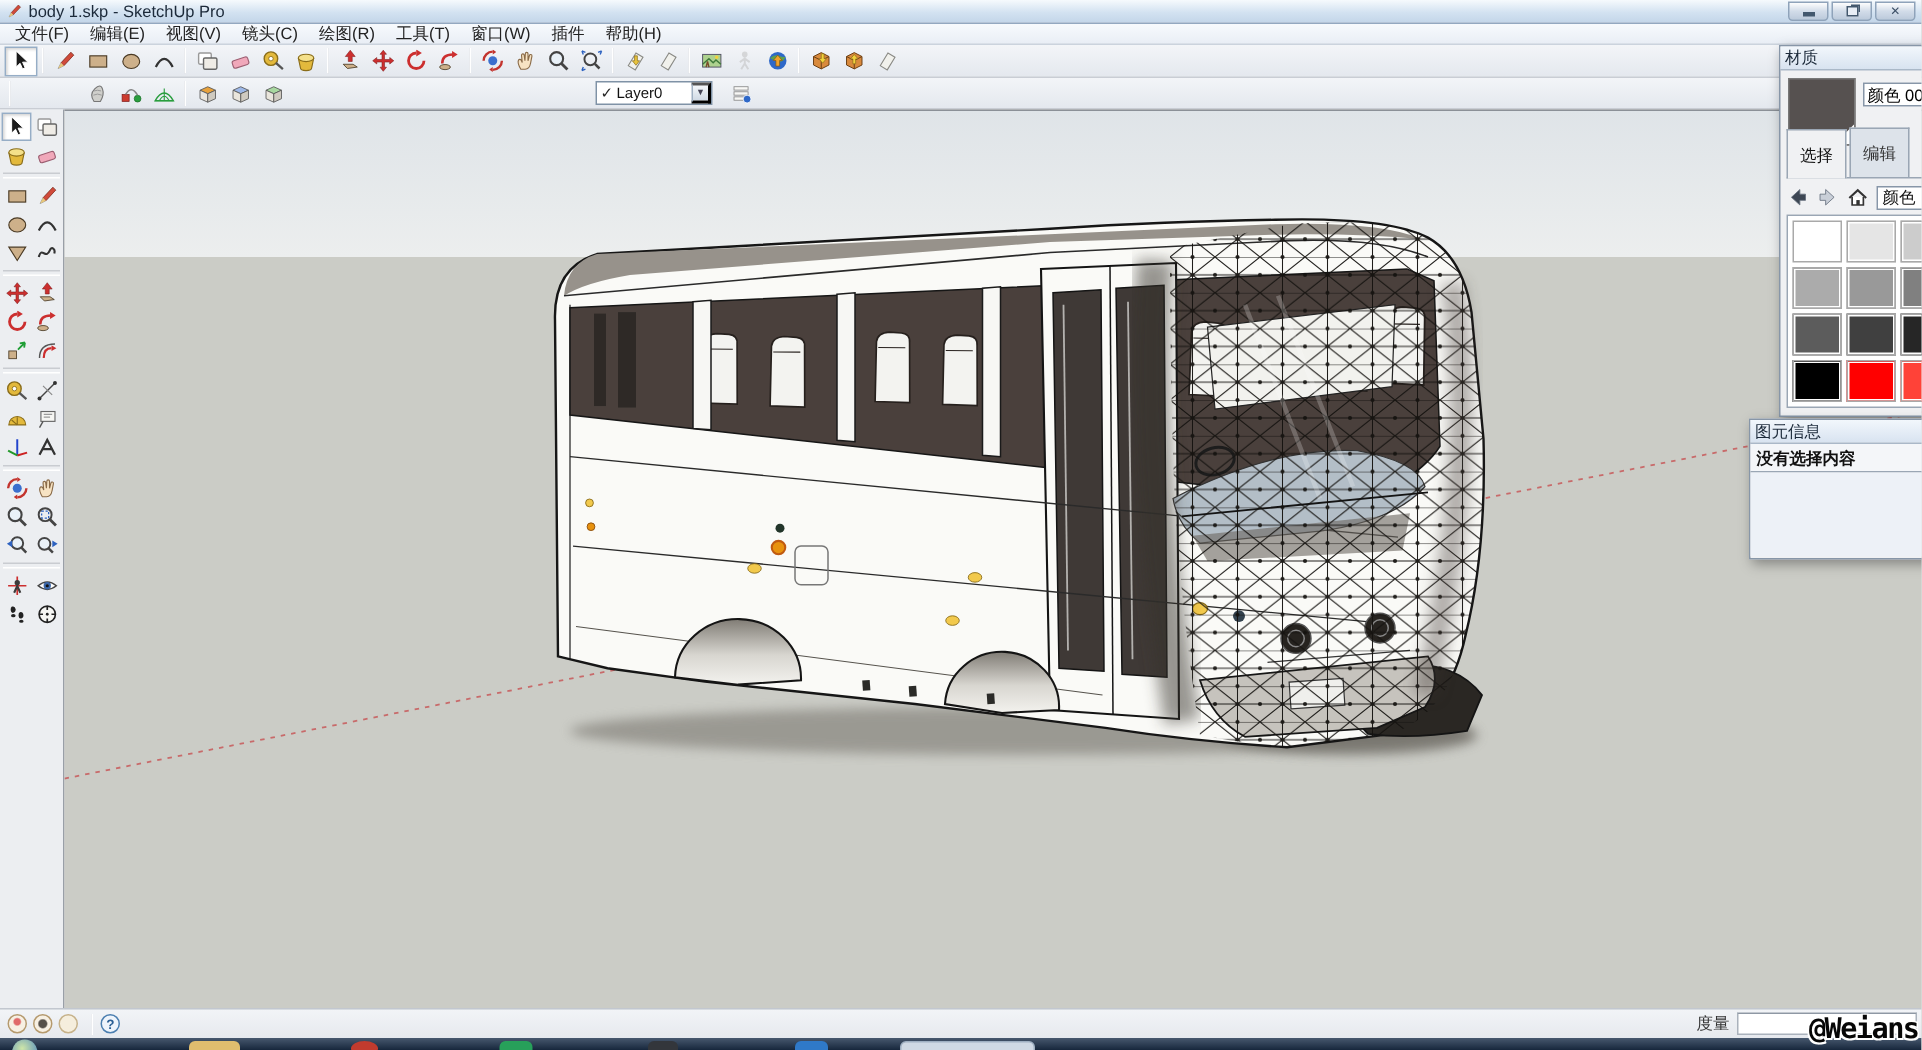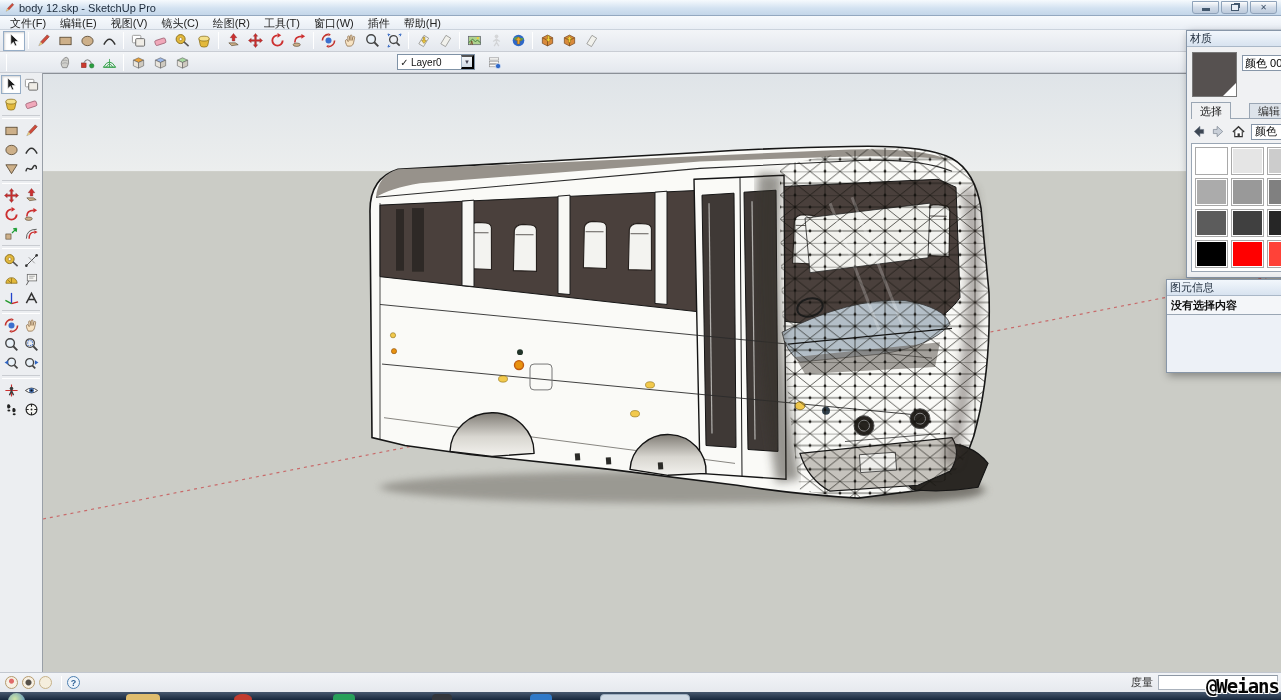--- a/index.html
+++ b/index.html
@@ -6,21 +6,21 @@
 html,body{width:1281px;height:700px;overflow:hidden}
 body{font-family:"Liberation Sans",sans-serif;background:#e9ecef;position:relative;font-size:11px}
 
 .titlebar{height:16px;background:linear-gradient(#f6fafd,#d3e2f1 55%,#c3d6e9);border-bottom:1px solid #93a8c0;display:flex;align-items:center;padding:0 4px;color:#1c2a3a;position:relative}
 .titlebar .t-ic{width:11px;height:11px;margin-right:4px}
 .win-btns{position:absolute;right:4px;top:1px;display:flex;gap:2px}
 .wbtn{width:27px;height:13px;border:1px solid #8fa3ba;border-radius:0 0 3px 3px;background:linear-gradient(#fdfdfd,#d2dce9 50%,#bccadb);display:flex;align-items:center;justify-content:center;padding:0;font-size:8px;color:#3c4f66;line-height:1}
 .wg-min{width:8px;height:3px;background:#43586e;margin-top:4px}
 .wg-res{width:8px;height:7px;border:1px solid #43586e;background:#e8eef6;box-shadow:2px -2px 0 -1px #43586e}
 
-.menubar{height:14px;display:flex;background:linear-gradient(#f7fafd,#e9eef5);border-bottom:1px solid #cbd3dd;padding-left:3px}
+.menubar{height:14px;display:flex;align-items:center;background:linear-gradient(#f7fafd,#e9eef5);border-bottom:1px solid #cbd3dd;padding-left:3px}
 .menu-item{padding:0 7px;color:#222;cursor:default}
 
 .tbar{display:flex;align-items:center;background:linear-gradient(#f3f5f8,#e4e8ee);border-bottom:1px solid #c9cdd4}
 #toolbar-row1{height:22px;padding-left:3px}
 #toolbar-row2{height:21px;padding-left:3px}
 .tb{width:22px;height:20px;border:1px solid transparent;background:transparent;display:flex;align-items:center;justify-content:center;padding:0}
 .tb.pressed{background:#fff;border:1px solid #96adc6;box-shadow:inset 1px 1px 2px rgba(0,0,0,.18)}
 .tb.disabled{filter:grayscale(1);opacity:.5}
 .ic{width:15px;height:15px;display:block}
 .tb-sep{width:1px;height:17px;background:#b9bec6;border-right:1px solid #fff;margin:0 3px}
@@ -42,21 +42,21 @@
 #entity-panel{left:1166px;top:279px;height:94px}
 .panel-header{height:16px;background:linear-gradient(#f2f7fc,#d8e3f0);border-bottom:1px solid #aab8c8;display:flex;align-items:center;justify-content:space-between;padding:0 3px;color:#1c2a3a}
 .panel-hbtn{width:14px;height:12px;border:1px solid #8796a8;background:#edf1f6;display:flex;align-items:center;justify-content:center;padding:0}
 .panel-hbtn::before{content:"";width:6px;height:5px;background:#5a6a7e}
 .m-preview{position:absolute;left:5px;top:21px;width:45px;height:45px;background:#565150;border:1px solid #787878}
 .m-preview::after{content:"";position:absolute;right:0;bottom:0;border-style:solid;border-width:0 0 13px 13px;border-color:transparent transparent #fff transparent}
 .m-name{position:absolute;left:55px;top:24px;width:76px;height:16px;border:1px solid #8796a8;background:#fff;font-size:11px;padding:0 2px;font-family:"Liberation Sans",sans-serif}
 .m-sidebtns{position:absolute;right:3px;top:20px;display:flex;flex-direction:column;gap:1px}
 .sbtn{width:18px;height:16px;border:0;background:transparent;padding:1px}
 .m-tabs{position:absolute;left:4px;top:70px;right:4px;height:18px;border-bottom:1px solid #9aa6b4;display:flex;align-items:flex-end}
-.m-tab{height:15px;padding:0 8px;border:1px solid #9aa6b4;border-bottom:none;background:#dde3ea;margin-right:18px;display:flex;align-items:center;color:#333}
+.m-tab{height:15px;padding:16px 8px;border:1px solid #9aa6b4;border-bottom:none;background:#dde3ea;margin-right:2px;display:flex;align-items:center;color:#333}
 .m-tab.active{background:#f0f1f3;height:17px;margin-bottom:-1px;color:#111}
 .m-dropper{position:absolute;right:4px;top:69px;width:18px;height:17px;border:0;background:transparent;padding:0}
 .m-nav{position:absolute;left:4px;top:92px;right:4px;height:17px;display:flex;align-items:center;gap:2px}
 .nav-btn{width:18px;height:16px;padding:0;border:0;background:transparent}
 .nav-btn.back{color:#3d4754}
 .nav-btn.fwd{color:#c9cfd8}
 .nav-btn.fwd svg{transform:scaleX(-1)}
 .m-combo{flex:1;height:16px;border:1px solid #8796a8;background:#fff;display:flex;align-items:center;padding-left:3px;position:relative;color:#111}
 .m-combo::after{content:"▼";position:absolute;right:1px;top:1px;width:12px;height:12px;font-size:6px;color:#445;background:linear-gradient(#f4f7fa,#cfd9e4);border-left:1px solid #9fb0c2;display:flex;align-items:center;justify-content:center}
 .m-list{position:absolute;left:4px;top:112px;width:136px;height:129px;background:#fff;border:1px solid #9aa6b4;padding:3px;display:flex;flex-wrap:wrap;gap:3px;align-content:flex-start;overflow:hidden}
@@ -332,21 +332,21 @@
         <rect x="6.5" y="11.5" width="3" height="1.6" fill="#2b2b2b"></rect>
         <rect x="4.5" y="13.1" width="7" height="1.2" fill="#2b2b2b"></rect>
       </symbol>
 </defs>
 </svg>
 
 <div class="titlebar">
   <svg class="t-ic" viewBox="0 0 16 16">
       <use href="#pcl"></use>
     </svg>
-  <span>body 12.skp - SketchUp Pro</span>
+  <span>body 1.skp - SketchUp Pro</span>
   <div class="win-btns">
     <button class="wbtn">
         <span class="wg-min"></span>
       </button>
     <button class="wbtn">
         <span class="wg-res"></span>
       </button>
     <button class="wbtn">
         <span>✕</span>
       </button>

